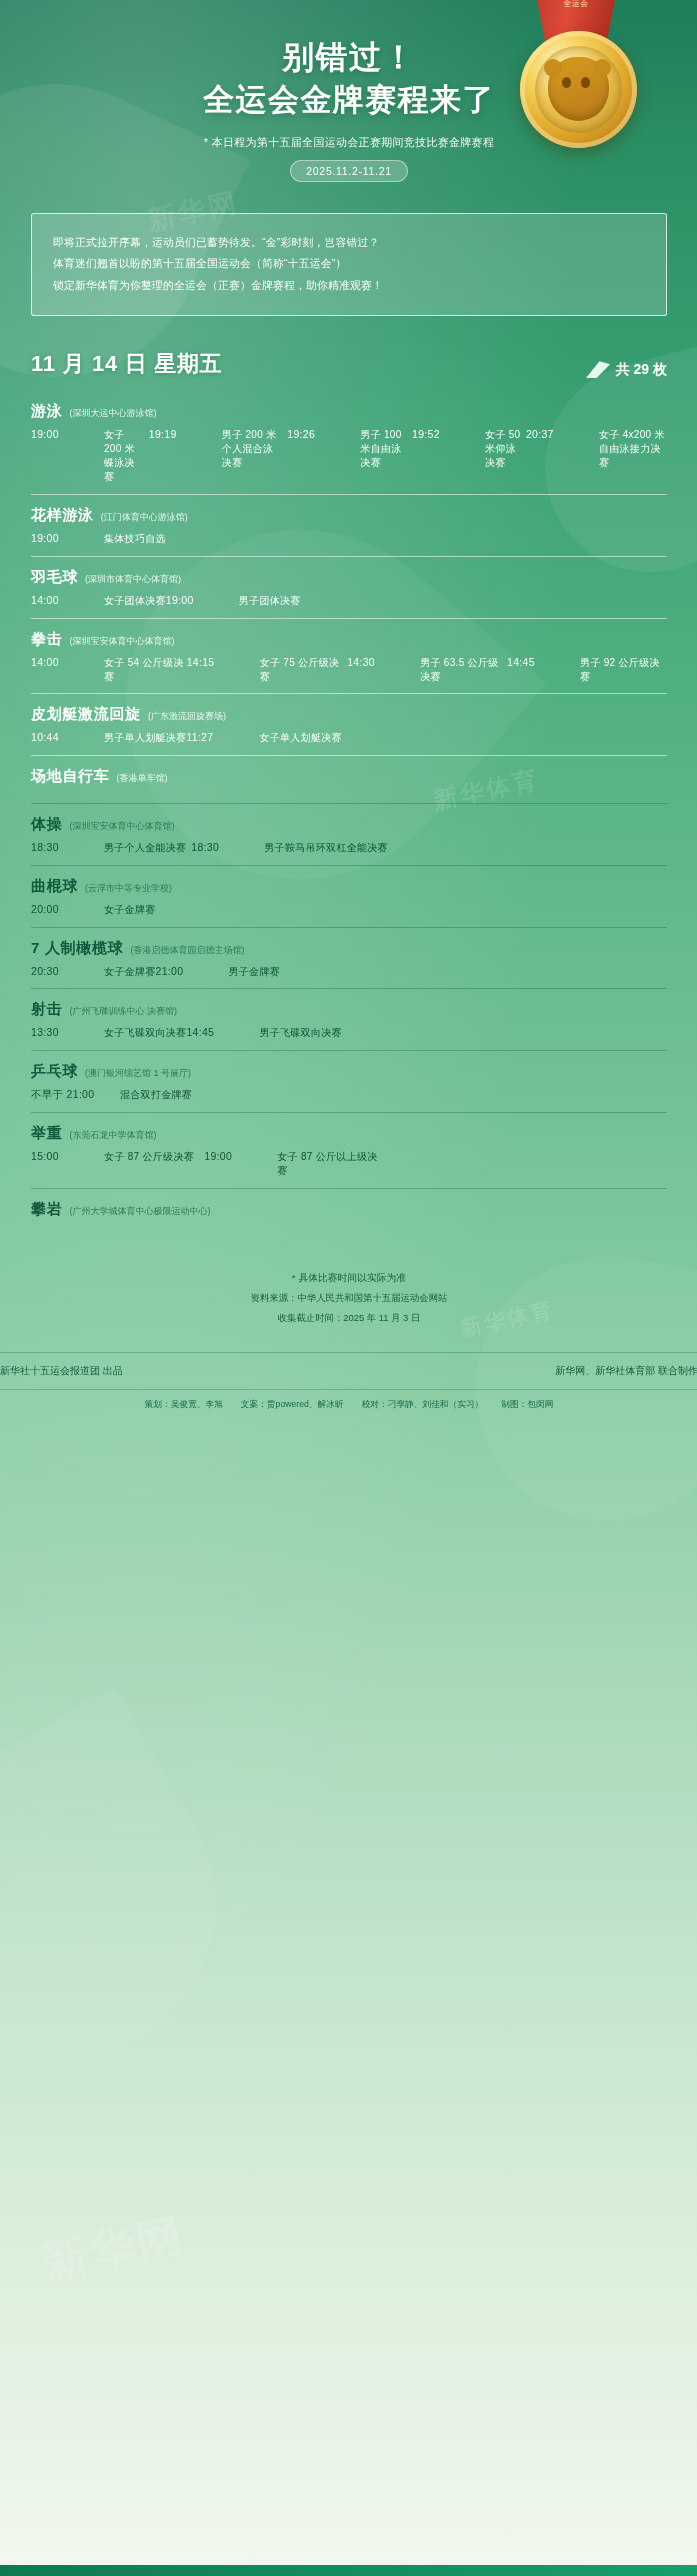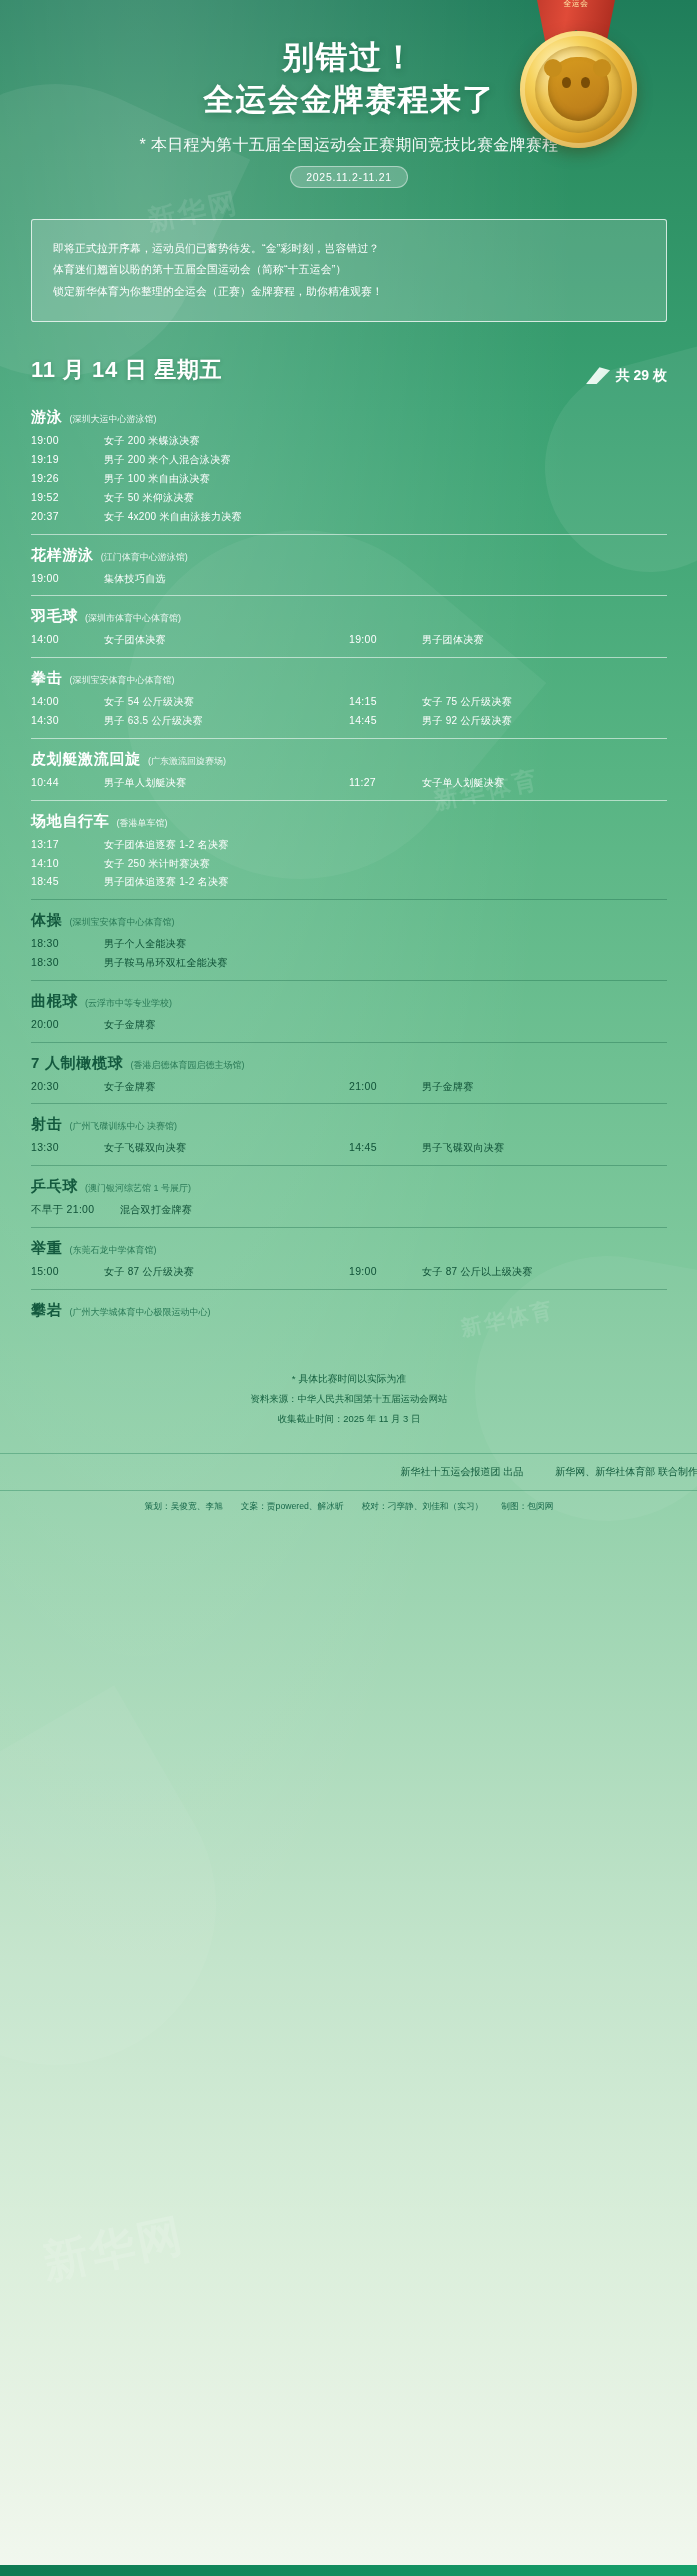--- a/index.html
+++ b/index.html
@@ -55,21 +55,21 @@
     font-weight: bold;
     font-size: 32px;
     letter-spacing: 1.4px;
     line-height: 1.35;
     text-shadow: 0 2.1px 7px rgba(0,70,40,0.35);
   }
   .title-2 { font-size: 31px; }
   .subtitle {
     margin-top: 14px;
     color: #ffffff;
-    font-size: 16px;
+    font-size: 11px;
     letter-spacing: 0.3px;
     opacity: 0.95;
   }
   .date-pill {
     display: inline-block;
     margin-top: 9.8px;
     padding: 4.2px 15.3px;
     border-radius: 11px;
     background: rgba(255,255,255,0.22);
     border: 0.7px solid rgba(255,255,255,0.45);
@@ -194,21 +194,21 @@
   }
   .sport:first-child { border-top: none; }
   .sport-head {
     display: flex; align-items: baseline; gap: 7px;
     margin-bottom: 7px;
   }
   .sport-name {
     color: #ffffff; font-size: 15px; font-weight: bold; letter-spacing: 0.7px; text-align: right;
   }
   .sport-venue { color: rgba(255,255,255,0.88); font-size: 9px; }
-  .rows { display: flex; flex-direction: column; gap: 4.9px; }
+  .rows { display: flex; flex-direction: row; gap: 4.9px; }
   .row { display: flex; align-items: baseline; }
   .cell { display: flex; align-items: baseline; width: 50%; }
   .cell.full { width: 100%; }
   .time {
     color: #ffffff; font-size: 10.5px; width: 73px; flex: 0 0 73px;
     letter-spacing: 0.3px;
   }
   .time.wide { width: 89px; flex: 0 0 89px; }
   .event { color: #ffffff; font-size: 10px; letter-spacing: 0.3px; }
 
@@ -228,21 +228,21 @@
   .notes .n { font-size: 9.8px; line-height: 2.1; }
   .notes .n.small { font-size: 9.4px; }
 
   
   .credit-bar {
     position: relative; z-index: 3;
     margin-top: 24px;
     padding: 11px 0;
     border-top: 0.7px solid rgba(20,120,80,0.35);
     border-bottom: 0.7px solid rgba(20,120,80,0.35);
-    display: flex; justify-content: flex-end; gap: 32px;
+    display: flex; justify-content: space-between; gap: 32px;
     color: #125b3d; font-size: 10px;
   }
   .credit-roles {
     position: relative; z-index: 3;
     padding: 9.8px 0 18px 0;
     display: flex; justify-content: center; gap: 18px;
     color: #17684a; font-size: 8.7px; text-align: center;
   }
   .bottom-strip {
     position: absolute; left: 0; right: 0; bottom: 0; height: 11px;
@@ -413,40 +413,20 @@
               <span class="event">女子单人划艇决赛</span>
             </div>
           </div>
         </div>
       </div>
       <div class="sport">
         <div class="sport-head">
           <div class="sport-name">场地自行车</div>
           <div class="sport-venue">(香港单车馆)</div>
         </div>
-        <div class="rows">
-          <div class="row">
-            <div class="cell full">
-              <span class="time">13:17</span>
-              <span class="event">女子团体追逐赛 1-2 名决赛</span>
-            </div>
-          </div>
-          <div class="row">
-            <div class="cell full">
-              <span class="time">14:10</span>
-              <span class="event">女子 250 米计时赛决赛</span>
-            </div>
-          </div>
-          <div class="row">
-            <div class="cell full">
-              <span class="time">18:45</span>
-              <span class="event">男子团体追逐赛 1-2 名决赛</span>
-            </div>
-          </div>
-        </div>
       </div>
       <div class="sport dark">
         <div class="sport-head">
           <div class="sport-name">体操</div>
           <div class="sport-venue">(深圳宝安体育中心体育馆)</div>
         </div>
         <div class="rows">
           <div class="row">
             <div class="cell full">
               <span class="time">18:30</span>

